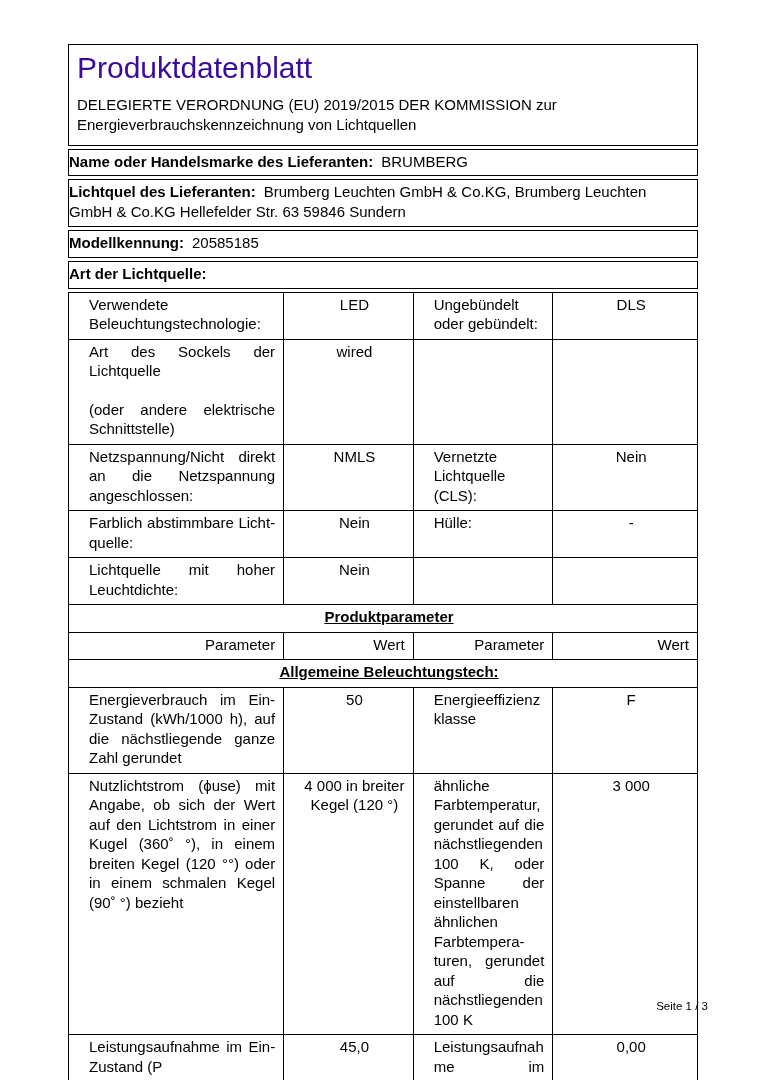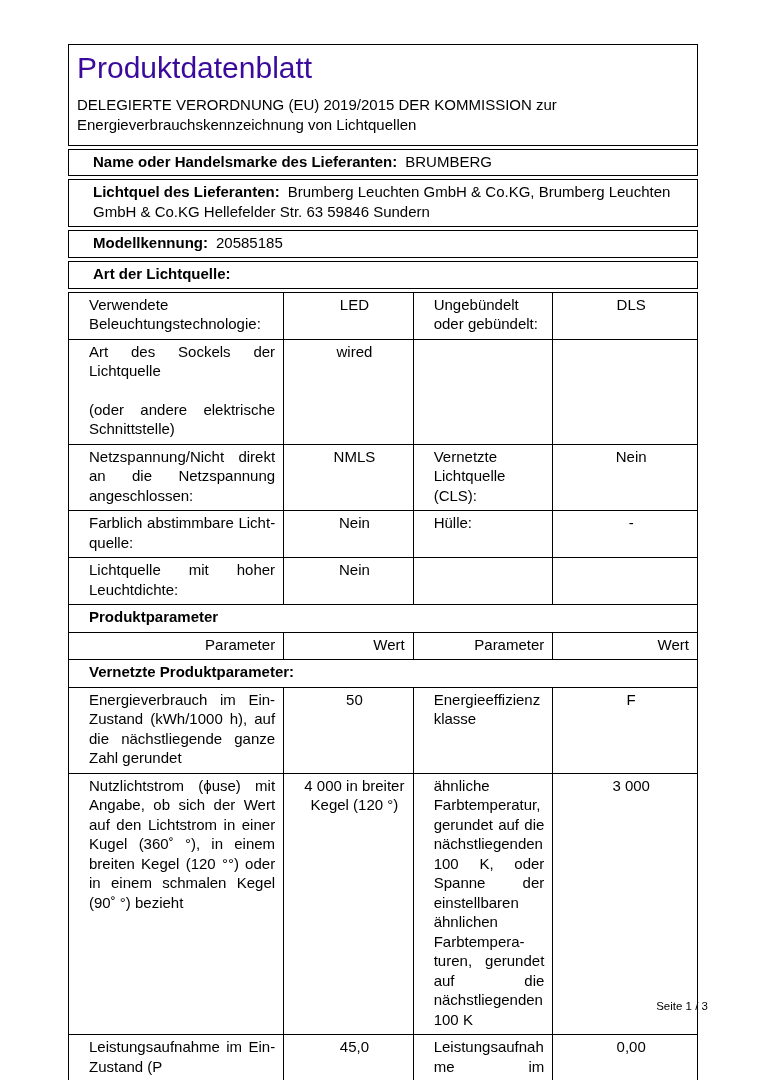--- a/index.html
+++ b/index.html
@@ -13,21 +13,21 @@
   }
   .sheet {
     position: absolute;
     top: 44px;
     left: 68px;
     width: 630px;
   }
   .box {
     border: 1.5px solid #000;
     margin-bottom: 3px;
-    padding: 2px 8px 4px 24px;
+    padding: 2px 8px 4px 0;
     font-size: 15px;
     line-height: 1.32;
   }
   .title-box { padding: 6px 8px 10px 8px; }
   .doc-title {
     margin: 0 0 11px 0;
     font-size: 30px;
     line-height: 1.1;
     font-weight: normal;
     color: #3a0a9d;
@@ -47,21 +47,21 @@
     border: 1.5px solid #000;
     font-size: 15px;
     line-height: 1.3;
     padding: 2px 8px 5px 20px;
     vertical-align: top;
     overflow-wrap: break-word;
     hyphens: manual;
   }
   td.param { text-align: justify; }
   td.value { text-align: center; }
-  td.span-head { font-weight: bold; padding-top: 1px; padding-bottom: 3px; }
+  td.span-head { text-align: center; font-weight: bold; padding-top: 1px; padding-bottom: 3px; text-decoration: underline; }
   td.colhead { text-align: right; }
   .para-gap { margin-top: 19px; }
 
   .footer {
     position: absolute;
     top: 1000px;
     right: 56px;
     font-size: 11.5px;
     color: #000;
   }
@@ -137,21 +137,21 @@
       <tr>
         <td class="span-head" colspan="4">Produktparameter</td>
       </tr>
       <tr>
         <td class="colhead">Parameter</td>
         <td class="colhead">Wert</td>
         <td class="colhead">Parameter</td>
         <td class="colhead">Wert</td>
       </tr>
       <tr>
-        <td class="span-head" colspan="4">Vernetzte Produktparameter:</td>
+        <td class="span-head" colspan="4">Allgemeine Beleuchtungstech:</td>
       </tr>
 
       <tr>
         <td class="param">Energieverbrauch im Ein-Zu­stand (kWh/1000 h), auf die nächstliegende ganze Zahl ge­rundet</td>
         <td class="value">50</td>
         <td class="param">Energieeffizienzklas­se</td>
         <td class="value">F</td>
       </tr>
       <tr>
         <td class="param">Nutzlichtstrom (ϕuse) mit An­gabe, ob sich der Wert auf den Lichtstrom in einer Kugel (360˚ °), in einem breiten Kegel (120 °°) oder in einem schmalen Kegel (90˚ °) bezieht</td>

